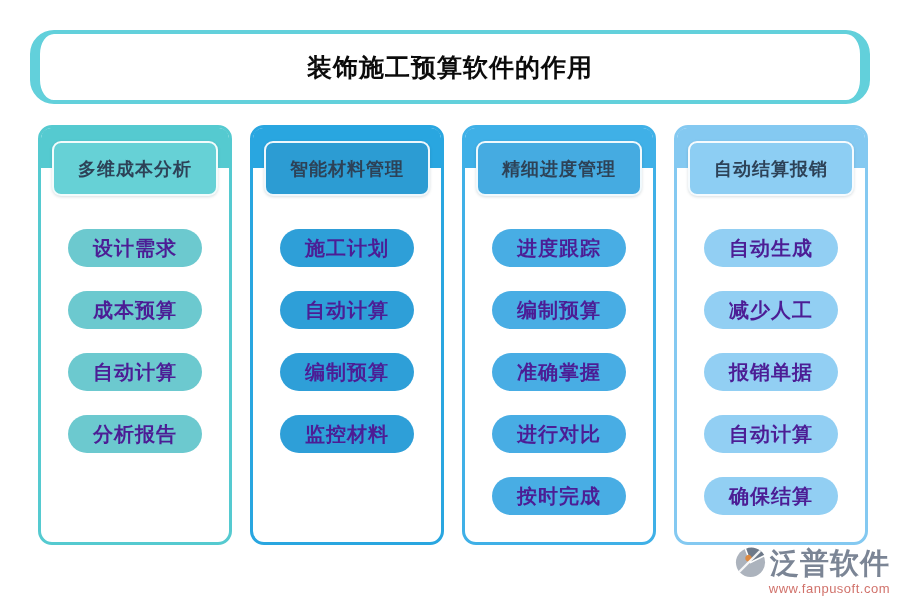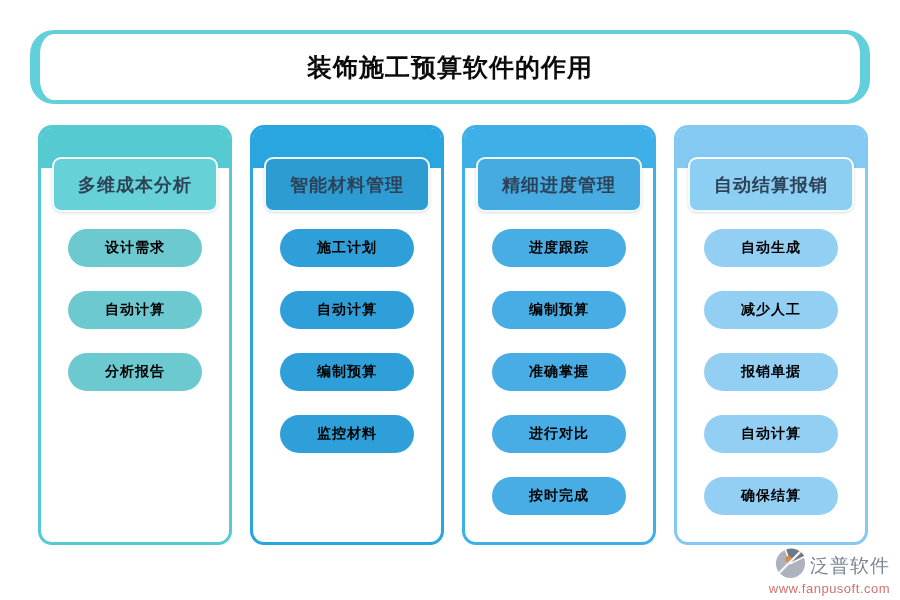--- a/index.html
+++ b/index.html
@@ -20,45 +20,45 @@
   .columns {
     position:absolute; left:38px; top:125px; width:830px; height:420px;
     display:flex; justify-content:space-between;
   }
   .card {
     position:relative; width:194px; height:420px; background:#fff;
     border:3px solid var(--border); border-radius:14px;
   }
   .band { height:40px; background:var(--band); border-radius:10px 10px 0 0; }
   .card-header {
-    position:absolute; top:29px; left:11px; right:11px; height:55px;
+    position:absolute; top:13px; left:11px; right:11px; height:55px;
     background:var(--head); border:2px solid rgba(255,255,255,0.92); border-radius:9px;
     display:flex; align-items:center; justify-content:center;
     box-shadow:0 1px 3px rgba(40,70,90,0.18);
   }
   .card-header span { font-size:18px; font-weight:bold; color:#2D4257; letter-spacing:1px; }
   .pills {
     position:absolute; top:101px; left:0; right:0;
     display:flex; flex-direction:column; align-items:center; gap:24px;
   }
   .pill {
     width:134px; height:38px; border-radius:19px; background:var(--pill);
     display:flex; align-items:center; justify-content:center;
-    color:#000000; font-size:14px; font-weight:bold; letter-spacing:1px;
+    color:#4c1d95; font-size:20px; font-weight:bold; letter-spacing:1px;
   }
 
   .theme-teal  { --band:#55CAD0; --head:#66D1D6; --pill:#6CC9CF; --border:#55CAD0; }
   .theme-blue  { --band:#29A6E0; --head:#2C9CD3; --pill:#2E9FD8; --border:#29A6E0; }
   .theme-mblue { --band:#3FB0E7; --head:#45ABE1; --pill:#48ADE4; --border:#3FB0E7; }
   .theme-lblue { --band:#84C9F1; --head:#8DCEF3; --pill:#92CFF3; --border:#84C9F1; }
 
   
   .brand { position:absolute; right:10px; bottom:4px; }
   .brand-row { display:flex; align-items:center; justify-content:flex-end; gap:3px; }
-  .brand-name { font-size:19px; font-weight:normal; color:#7B8595; letter-spacing:1px; }
+  .brand-name { font-size:29px; font-weight:bold; color:#7B8595; letter-spacing:1px; }
   .brand-url {
     font-family:Liberation Sans, sans-serif;
     font-size:13px; color:#D1726B; text-align:right; margin-top:-3px; letter-spacing:0.5px;
   }
 </style>
 </head>
 <body>
 
 <div class="page">
 
@@ -68,20 +68,21 @@
 
   <div class="columns">
 
     <div class="card theme-teal">
       <div class="band"></div>
       <div class="card-header">
         <span>多维成本分析</span>
       </div>
       <div class="pills">
         <div class="pill">设计需求</div>
+        <div class="pill">成本预算</div>
         <div class="pill">自动计算</div>
         <div class="pill">分析报告</div>
       </div>
     </div>
 
     <div class="card theme-blue">
       <div class="band"></div>
       <div class="card-header">
         <span>智能材料管理</span>
       </div>

